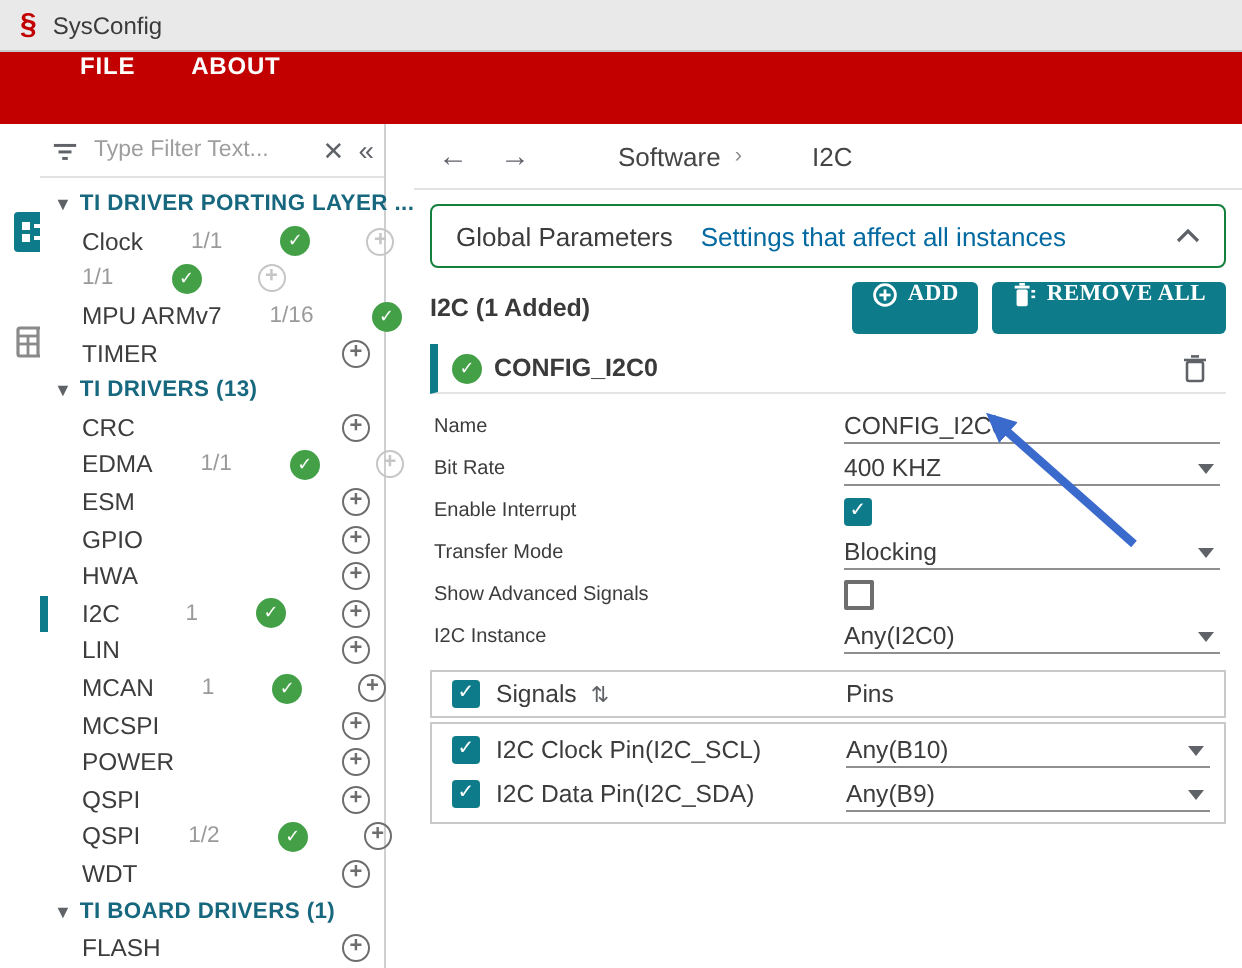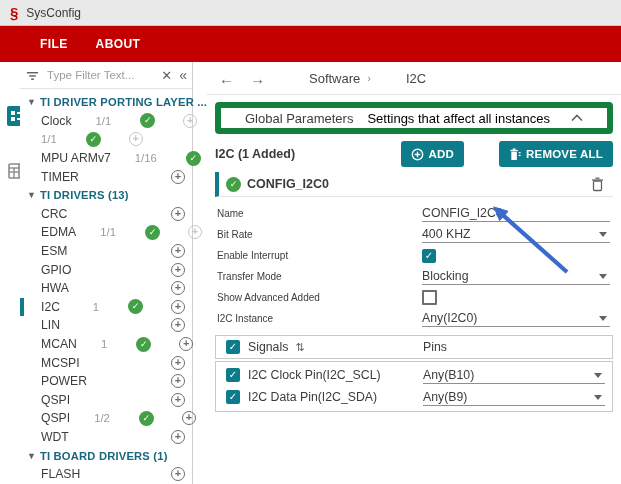--- a/index.html
+++ b/index.html
@@ -10,21 +10,21 @@
     -webkit-font-smoothing:antialiased;
   }
   
   .titlebar{position:absolute;left:0;top:0;width:621px;height:26px;
     background:#e9e9e9;border-bottom:1px solid #c9c9c9;
     display:flex;align-items:center;box-sizing:border-box;}
   .app-logo{color:#c20000;font-weight:bold;font-size:15px;margin:0 8px 0 10px;line-height:1;}
   .app-title{font-size:12px;color:#3a3a3a;}
   
   .menubar{position:absolute;left:0;top:26px;width:621px;height:36px;background:#c20000;
-    display:flex;align-items:center;box-sizing:border-box;padding-left:26px;}
+    display:flex;box-sizing:border-box;padding-left:26px;}
   .menu-item{color:#ffffff;font-weight:bold;font-size:12px;letter-spacing:.4px;
     padding:0 14px;cursor:pointer;}
   
   .iconstrip{position:absolute;left:0;top:62px;width:34px;height:422px;background:#ffffff;}
   .strip-icon{width:22px;height:22px;margin:0 auto;display:block;}
   .strip-icon.first{margin-top:43px;}
   .strip-icon.second{margin-top:33px;}
   
   .treepanel{position:absolute;left:20px;top:62px;width:173px;height:422px;background:#fff;
     border-right:1px solid #cfcfcf;box-sizing:border-box;}
@@ -50,29 +50,29 @@
   .add-icon.disabled{border-color:#c6c6c6;color:#c6c6c6;}
   .trow.selected::before{content:"";position:absolute;left:0;top:0;width:3.5px;height:100%;
     background:#0d7b89;}
   
   .rightpanel{position:absolute;left:207px;top:62px;width:414px;height:422px;background:#fff;}
   .breadcrumbbar{height:33px;border-bottom:1px solid #e3e3e3;display:flex;align-items:center;
     padding:0 12px;box-sizing:border-box;}
   .nav-arrow{color:#5f6368;font-size:15px;line-height:1;cursor:pointer;margin-right:16px;}
   .crumb{font-size:13px;color:#454545;margin-left:28px;}
   .crumb-sep{color:#8a8a8a;font-size:11px;margin:0 7px;}
-  .gp-card{margin:7px 8px 5px 8px;height:32px;border:6px solid #15803d;border-radius:4px;
-    display:flex;align-items:center;padding:0 24px;box-sizing:border-box;cursor:pointer;}
+  .gp-card{margin:7px 8px 5px 8px;height:32px;border:1px solid #15803d;border-radius:4px;
+    display:flex;align-items:center;padding:0 12px;box-sizing:border-box;cursor:pointer;}
   .gp-title{font-size:13px;color:#3c3c3c;}
-  .gp-sub{font-size:13px;color:#000000;margin-left:14px;flex:1;white-space:nowrap;overflow:hidden;}
-  .modrow{margin:4px 8px 0 8px;height:30px;display:flex;align-items:center;gap:28px;}
+  .gp-sub{font-size:13px;color:#0369a1;margin-left:14px;flex:1;white-space:nowrap;overflow:hidden;}
+  .modrow{margin:4px 8px 0 8px;height:30px;display:flex;align-items:center;}
   .mod-title{font-size:12.5px;font-weight:bold;color:#3a3a3a;flex:1;}
   .tbtn{background:#0d7b89;color:#fff;border:none;border-radius:3px;height:26px;
-    display:flex;align-items:center;padding:0 10px;font-size:11.5px;font-weight:bold;
-    font-family:Liberation Sans, sans-serif;cursor:pointer;letter-spacing:.2px;}
+    display:flex;padding:0 10px;font-size:11.5px;font-weight:bold;
+    font-family:Liberation Serif, serif;cursor:pointer;letter-spacing:.2px;}
   .tbtn + .tbtn{margin-left:7px;}
   .tbtn svg{margin-right:5px;}
   .cfg-header{margin:3px 8px 0 8px;height:25px;display:flex;align-items:center;
     border-left:4px solid #0d7b89;border-bottom:1px solid #e4e4e4;padding-left:7px;box-sizing:border-box;}
   .cfg-name{font-size:12.5px;font-weight:bold;color:#3a3a3a;margin-left:6px;flex:1;}
   .trash-gray{cursor:pointer;margin-right:9px;flex:none;display:flex;}
   
   .form{margin:6px 8px 0 10px;position:relative;}
   .frow{height:21px;display:flex;align-items:center;position:relative;}
   .flabel{font-size:10px;color:#3c3c3c;}
@@ -335,21 +335,21 @@
     <div class="frow">
       <span class="flabel">Transfer Mode</span>
       <span class="fctl">
           <span class="uline">
         <span class="fval">Blocking</span>
         <span class="sel-caret"></span>
       </span>
         </span>
     </div>
     <div class="frow">
-      <span class="flabel">Show Advanced Added</span>
+      <span class="flabel">Show Advanced Signals</span>
       <span class="fctl">
           <span class="cbx empty"></span>
         </span>
     </div>
     <div class="frow">
       <span class="flabel">I2C Instance</span>
       <span class="fctl">
           <span class="uline">
         <span class="fval">Any(I2C0)</span>
         <span class="sel-caret"></span>

